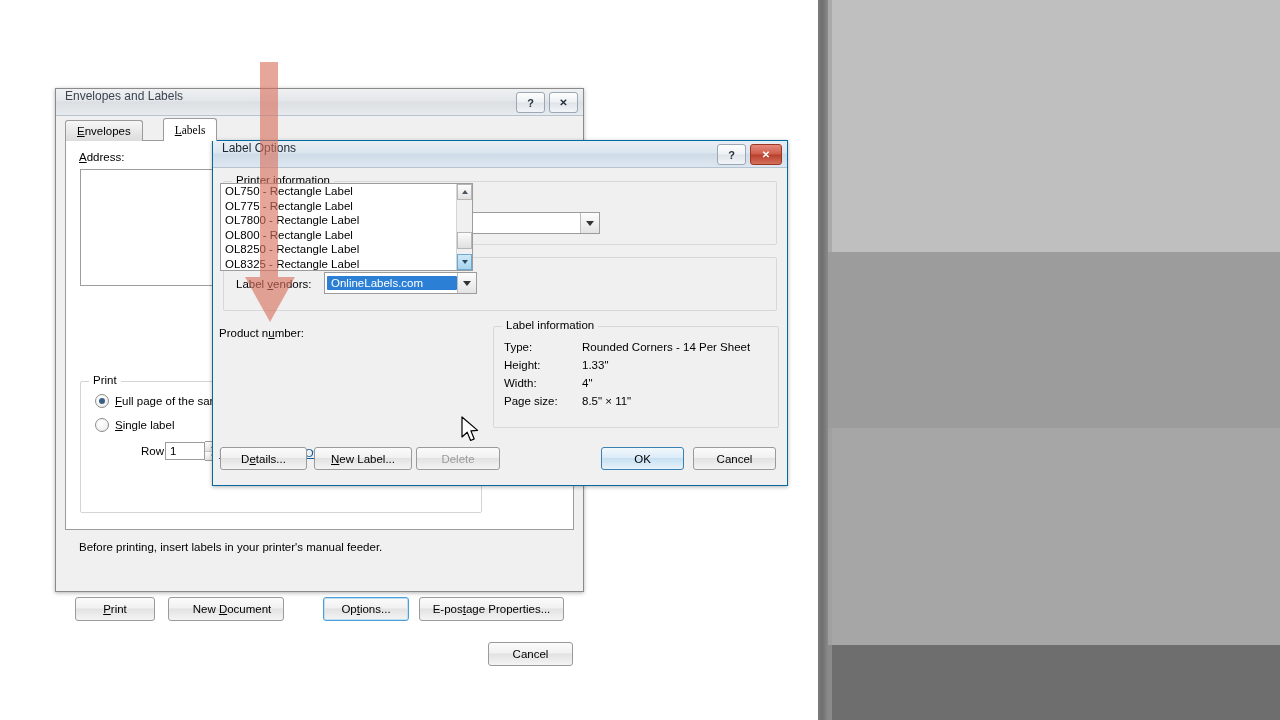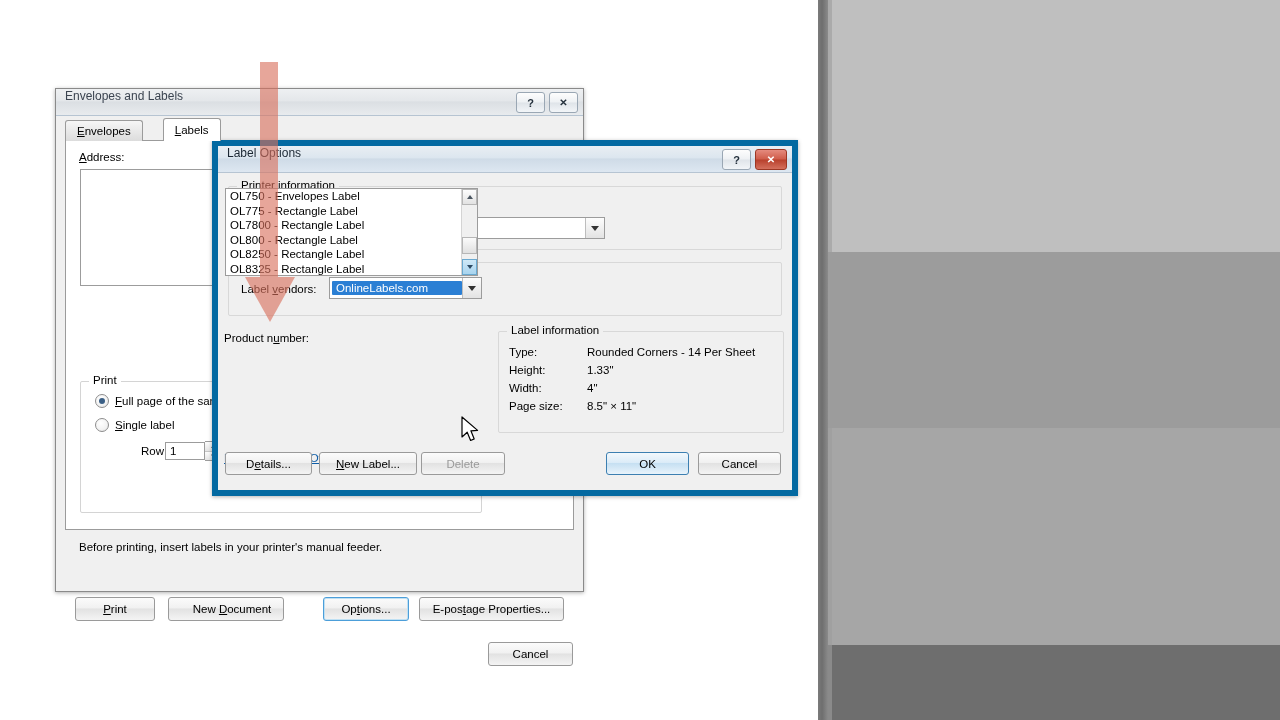--- a/index.html
+++ b/index.html
@@ -126,20 +126,21 @@
     background: linear-gradient(to bottom,#f6f6f6,#dcdcdc);
     margin-right: -1px;
     color: #000;
   }
   .tab.active {
     height: 22px;
     background: #ffffff;
     border-color: #9b9b9b;
     z-index: 4;
     position: relative;
+    font-family: Liberation Serif, serif;
   }
   .tabpanel {
     position: absolute;
     left: 9px;
     top: 51px;
     width: 507px;
     height: 388px;
     background: #ffffff;
     border: 1px solid #9b9b9b;
   }
@@ -267,21 +268,21 @@
   }
   .btn.disabled { color: #9a9a9a; }
 
   
   #labeloptions-dialog {
     left: 212px;
     top: 140px;
     width: 574px;
     height: 344px;
     background: #f0f0f0;
-    border: 6px solid #0369a1;
+    border: 1px solid #0369a1;
   }
   .lo-group {
     position: absolute;
     border: 1px solid #d8d8d8;
     border-radius: 2px;
   }
   .lo-group > .gb-title {
     position: absolute;
     top: -8px;
     left: 8px;
@@ -574,21 +575,21 @@
       </div>
     </div>
 
     <a class="link" style="left:6px; top:306px;">Find updates on Office.com</a>
 
     <div class="lbl" style="position:absolute; left:6px; top:186px;">
       Product n<u class="acc">u</u>mber:
     </div>
 
     <div id="product-list">
-      <div class="item">OL750 - Envelopes Label</div>
+      <div class="item">OL750 - Rectangle Label</div>
       <div class="item">OL775 - Rectangle Label</div>
       <div class="item">OL7800 - Rectangle Label</div>
       <div class="item">OL800 - Rectangle Label</div>
       <div class="item">OL8250 - Rectangle Label</div>
       <div class="item">OL8325 - Rectangle Label</div>
 
       <div class="vscroll">
         <div class="sbtn">
           <span class="tri-s-up"></span>
         </div>

